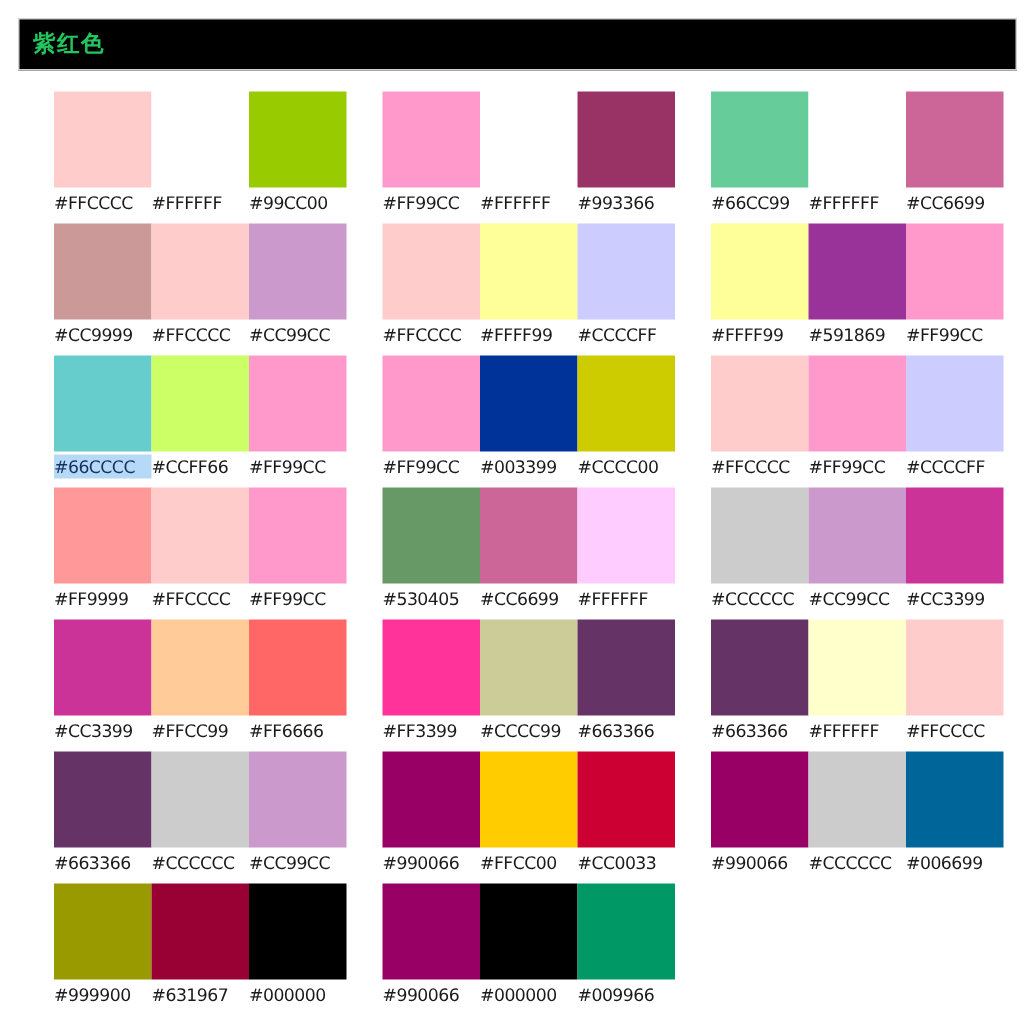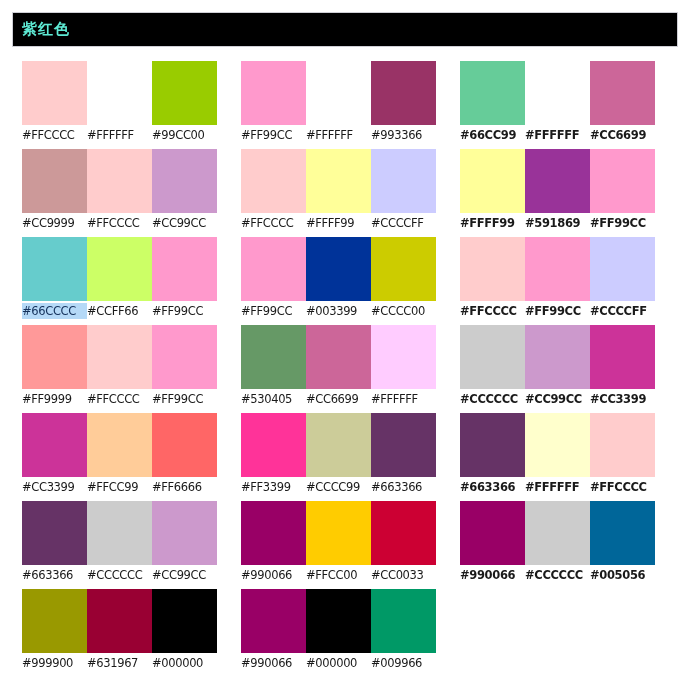--- a/index.html
+++ b/index.html
@@ -30,50 +30,50 @@
     top: 12px;
     width: 666px;
     height: 35px;
     background: #000000;
     border: 1px solid #cfcfd6;
     box-sizing: border-box;
     display: flex;
     align-items: center;
   }
   .title-bar .title-text {
-    color: #5eead4;
+    color: #22c55e;
     font-size: 15px;
     font-weight: bold;
     letter-spacing: 1px;
     padding-left: 9px;
     font-family: "DejaVu Sans", "Liberation Sans", sans-serif;
     line-height: 1;
   }
 
   
   .palette {
     position: absolute;
-    left: 4px;
+    left: 18px;
     top: 61px;
     width: 636px;
   }
   .swatch-row {
     position: relative;
     height: 88px;
     width: 690px;
   }
   .group {
     position: absolute;
     top: 0;
     width: 195px;
     height: 88px;
   }
   .group.g0 { left: 18px; }
   .group.g1 { left: 237px; }
-  .group.g2 { left: 456px; font-weight: bold; }
+  .group.g2 { left: 456px; }
 
   .chips {
     display: flex;
     height: 64px;
     width: 195px;
   }
   .chip {
     width: 65px;
     height: 64px;
     box-sizing: border-box;
@@ -331,21 +331,21 @@
         </div>
         <div class="group g2">
           <div class="chips">
             <div class="chip" title="#990066" style="background: rgb(153, 0, 102);"></div>
             <div class="chip" title="#CCCCCC" style="background: rgb(204, 204, 204);"></div>
             <div class="chip" title="#006699" style="background: rgb(0, 102, 153);"></div>
           </div>
           <div class="labels">
             <div class="label">#990066</div>
             <div class="label">#CCCCCC</div>
-            <div class="label">#005056</div>
+            <div class="label">#006699</div>
           </div>
         </div>
       </div>
       <div class="swatch-row">
         <div class="group g0">
           <div class="chips">
             <div class="chip" title="#999900" style="background: rgb(153, 153, 0);"></div>
             <div class="chip" title="#990033" style="background: rgb(153, 0, 51);"></div>
             <div class="chip" title="#000000" style="background: rgb(0, 0, 0);"></div>
           </div>

